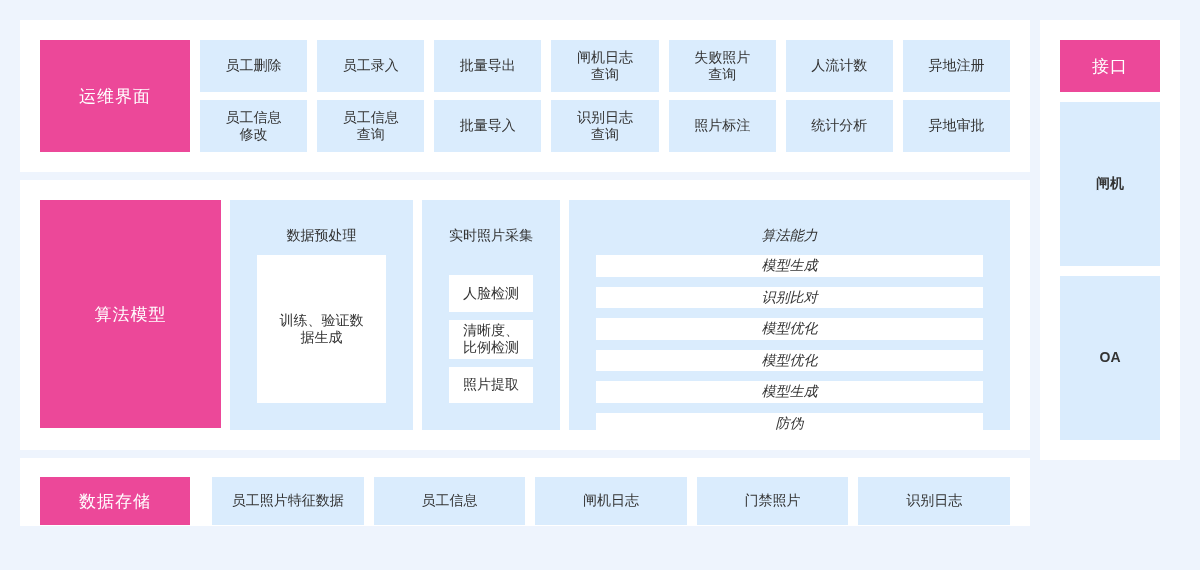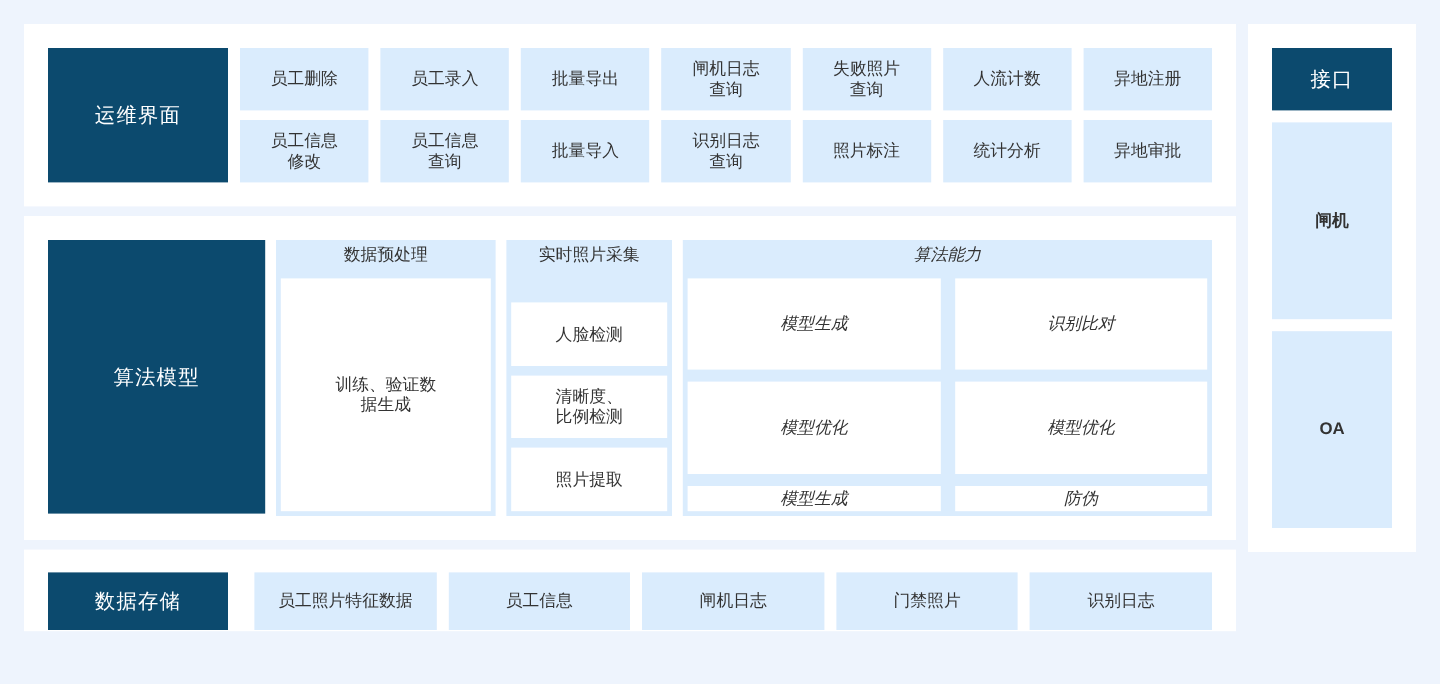--- a/index.html
+++ b/index.html
@@ -39,21 +39,21 @@
   }
 
   
   .panel {
     background: #ffffff;
     box-sizing: border-box;
   }
 
   
   .section-label {
-    background: #0c4a6e;
+    background: #ec4899;
     color: #ffffff;
     font-size: 17px;
     letter-spacing: 1px;
     display: flex;
     align-items: center;
     justify-content: center;
     text-align: center;
     flex: none;
   }
 
@@ -115,21 +115,21 @@
     box-sizing: border-box;
   }
   .sec-algo .section-label {
     width: 181px;
     height: 228px;
   }
 
   .group {
     background: #daecfd;
     box-sizing: border-box;
-    padding: 4px;
+    padding: 27px;
     display: flex;
     flex-direction: column;
     align-items: stretch;
   }
   .group-title {
     font-size: 14px;
     color: #333333;
     text-align: center;
     margin-bottom: 10px;
     flex: none;
@@ -145,21 +145,21 @@
   .grp-pre { width: 183px; }
   .grp-cap { width: 138px; gap: 20px; }
   .grp-abil { flex: 1; font-style: italic; }
 
   .grp-pre .group-body .tile-white { flex: 1; }
   .grp-cap .group-body .tile-white { flex: 1; }
 
   .abil-grid {
     flex: 1;
     display: grid;
-    grid-template-columns: repeat(2, 1fr);
+    grid-template-columns: repeat(1, 1fr);
     grid-template-rows: 1fr 1fr;
     gap: 10px 12px;
     min-height: 0;
   }
 
   
   .sec-store {
     height: 68px;
     padding: 19px 20px;
     display: flex;

